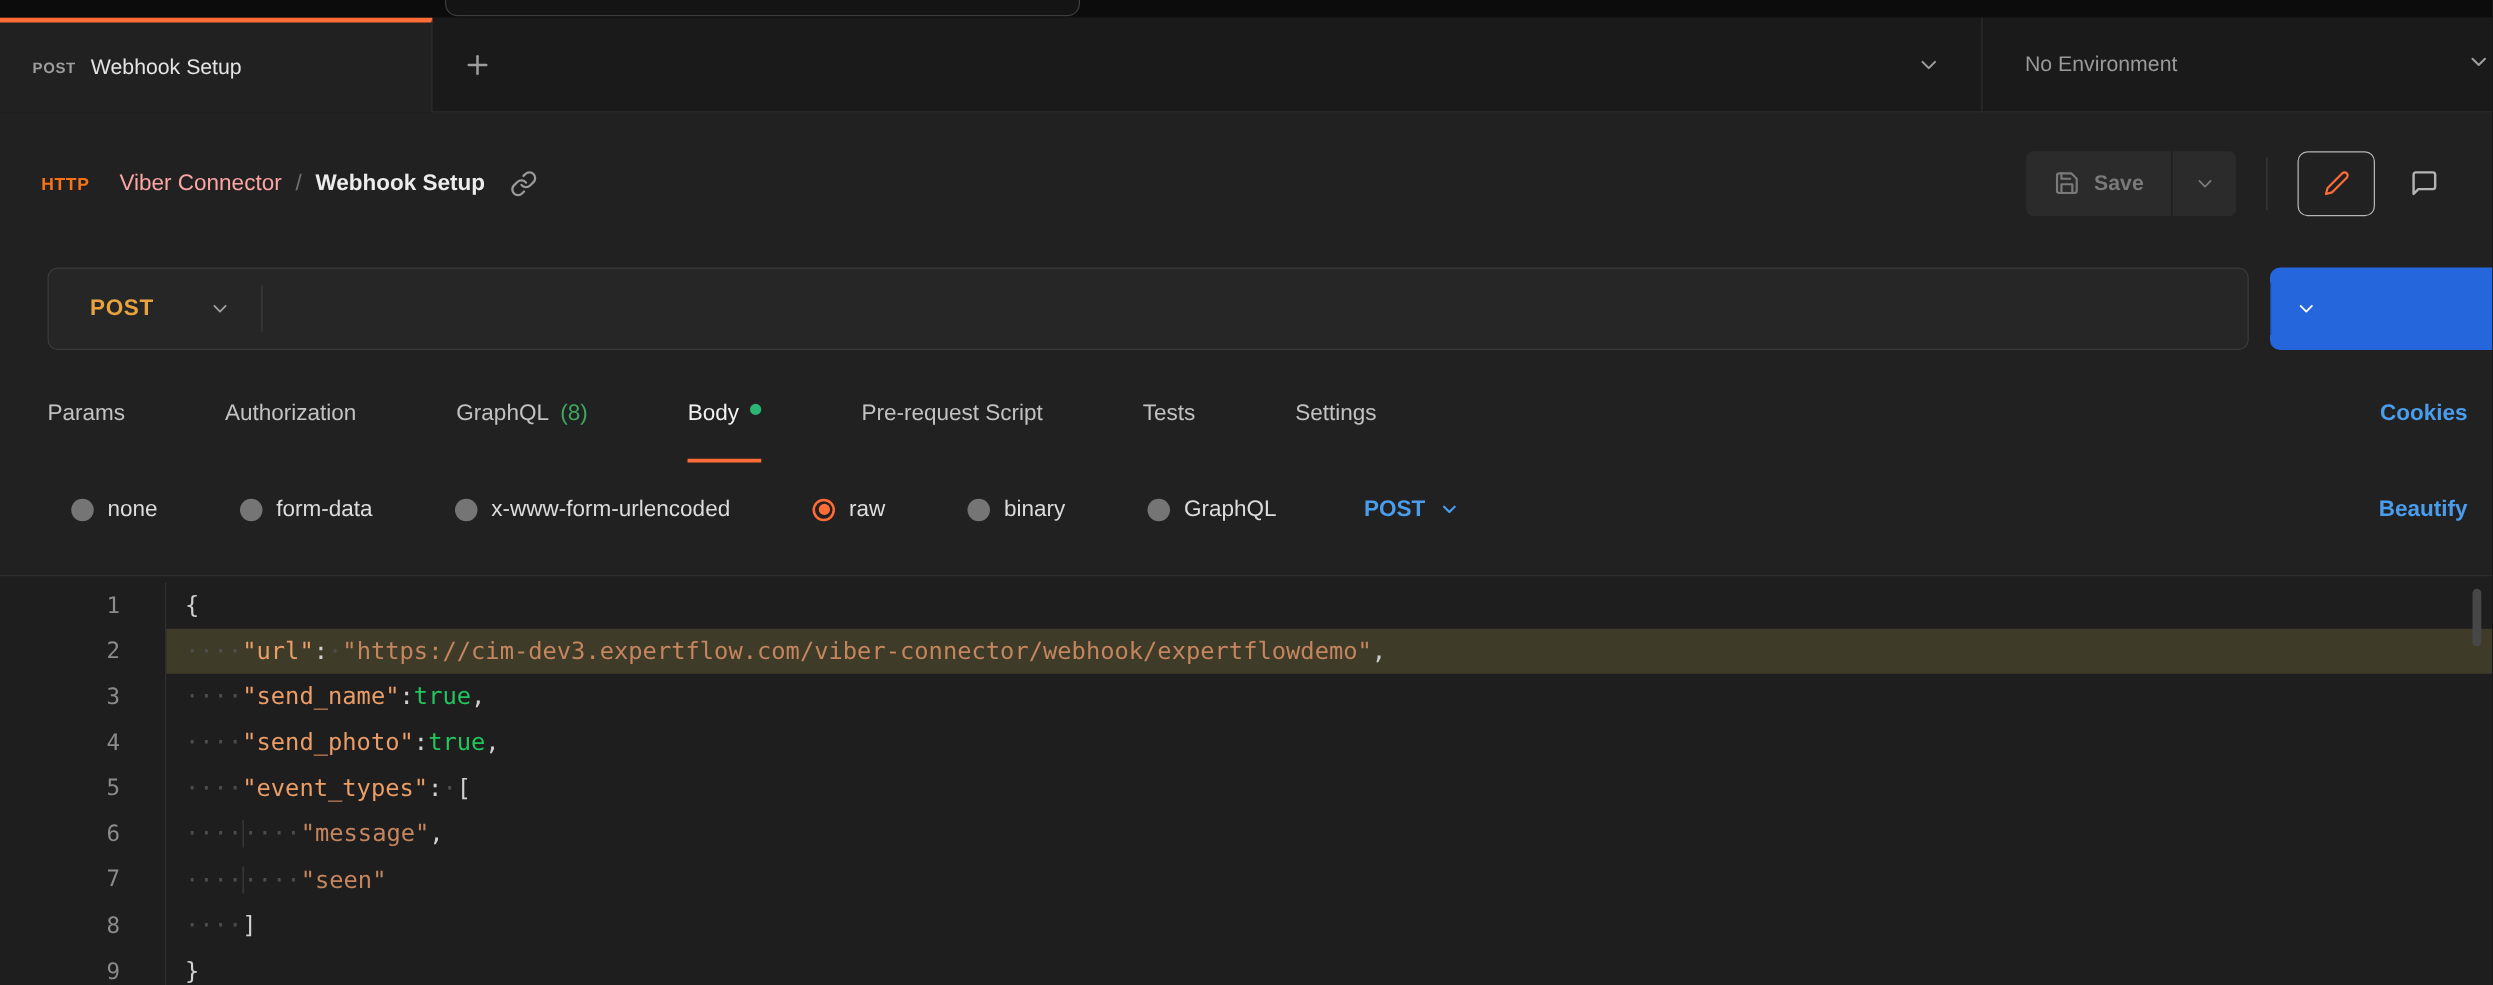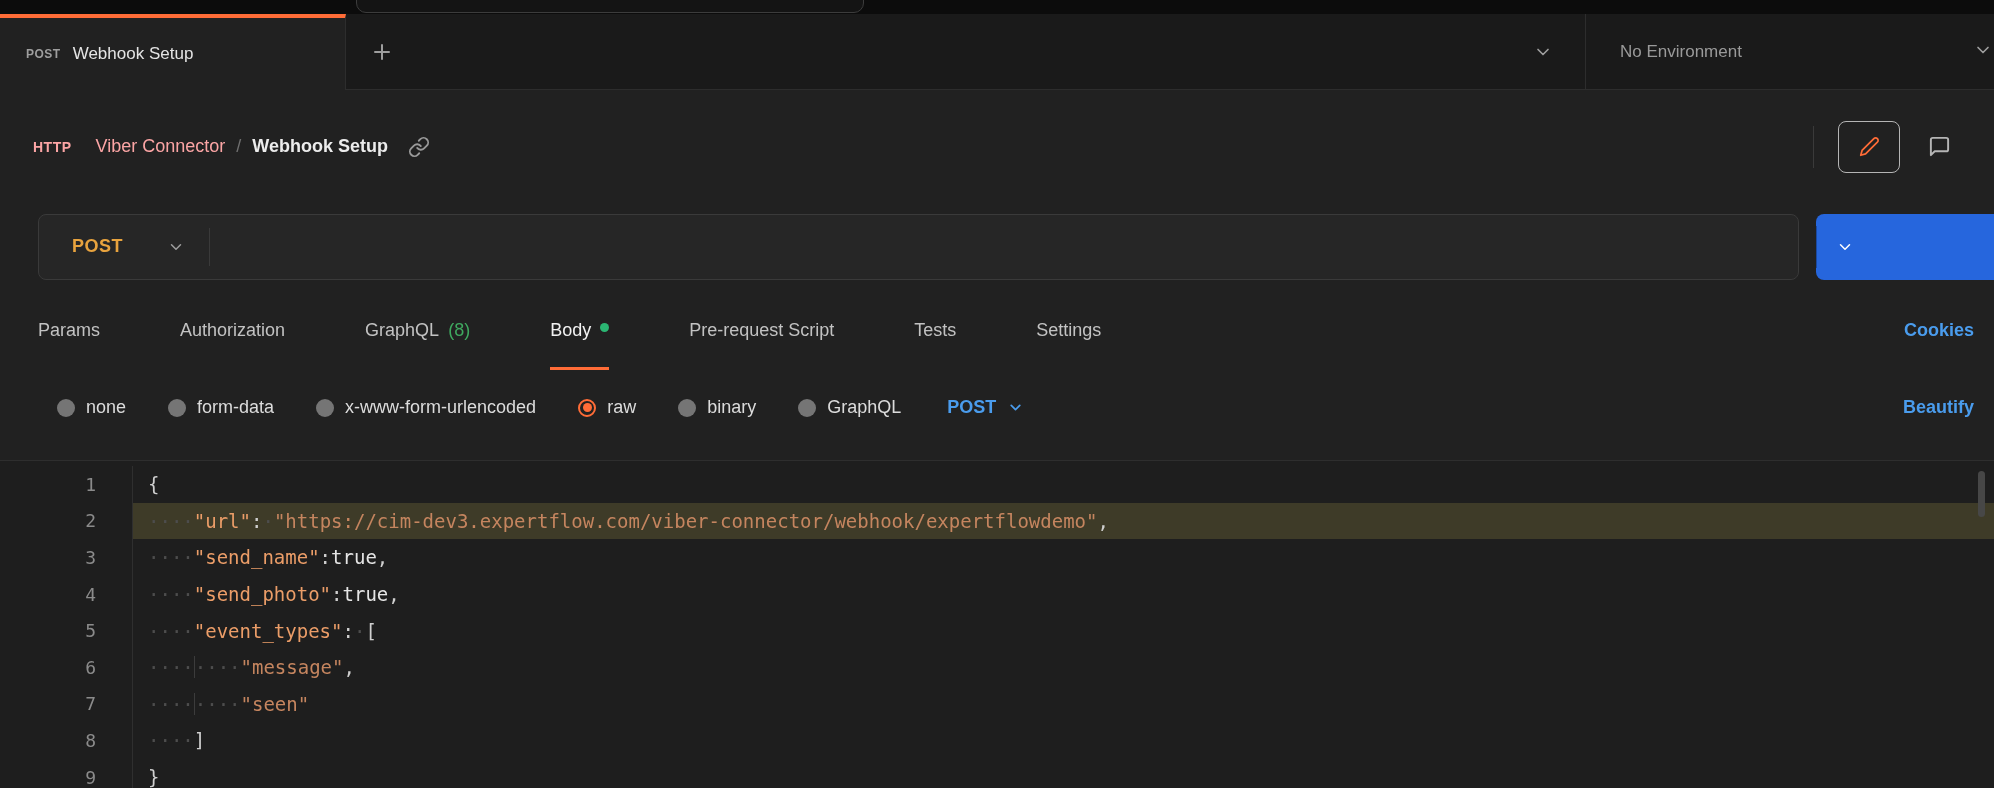--- a/index.html
+++ b/index.html
@@ -31,21 +31,21 @@
   .strip-spacer { flex:1; border-bottom:1px solid #2d2d2d; }
   .tab-overflow { width:84px; display:flex; align-items:center; justify-content:center;
     border-bottom:1px solid #2d2d2d; cursor:pointer; }
   .env-area { width:409px; border-left:1px solid #2d2d2d; border-bottom:1px solid #2d2d2d;
     display:flex; align-items:center; padding-left:34px; position:relative; cursor:pointer; }
   .env-label { font-size:17px; color:#9a9a9a; }
   .env-caret { position:absolute; right:1px; top:50%; transform:translateY(-50%); }
 
   
   .toolbar-row { height:113px; display:flex; align-items:center; padding:0 26px 0 33px; }
-  .http-badge { color:#fca5a5; font-weight:700; font-size:14px; letter-spacing:.5px; margin-right:24px; }
+  .http-badge { color:#f97316; font-weight:700; font-size:14px; letter-spacing:.5px; margin-right:24px; }
   .crumb-collection { font-size:18px; color:#fca5a5; cursor:pointer; }
   .crumb-sep { font-size:18px; color:#6f6f6f; margin:0 11px; }
   .crumb-name { font-size:18px; font-weight:700; color:#ececec; }
   .link-btn { margin-left:20px; display:flex; align-items:center; cursor:pointer; }
   .toolbar-right { margin-left:auto; display:flex; align-items:center; }
   .save-group { display:flex; align-items:stretch; background:#2b2b2b; border-radius:6px; height:52px; }
   .save-main { display:flex; align-items:center; gap:11px; padding:0 22px;
     font-size:17px; font-weight:600; color:#7a7a7a; cursor:pointer; }
   .save-caret { width:52px; display:flex; align-items:center; justify-content:center;
     border-left:1px solid #1d1d1d; cursor:pointer; }
@@ -75,21 +75,21 @@
   .tabs-row { height:80px; display:flex; align-items:stretch; padding-left:38px; }
   .req-tab { display:flex; align-items:center; gap:9px; font-size:18px; color:#c2c2c2;
     margin-right:80px; cursor:pointer; }
   .req-tab.active { color:#f2f2f2; border-bottom:3px solid #ff6c37; padding-top:3px; }
   .tab-count { color:#3fa85f; }
   .body-dot { width:9px; height:9px; border-radius:50%; background:#2bb673; margin-top:-5px; }
   .cookies { margin-left:auto; padding-right:20px; align-self:center; color:#4a9ced;
     font-weight:600; font-size:18px; cursor:pointer; }
 
   
-  .options-row { height:75px; display:flex; align-items:center; padding-left:57px; gap:42px; }
+  .options-row { height:75px; display:flex; align-items:center; padding-left:57px; gap:66px; }
   .mode-option { display:flex; align-items:center; gap:11px; font-size:18px; color:#dcdcdc; cursor:pointer; }
   .radio { width:18px; height:18px; border-radius:50%; background:#757575; flex:0 0 18px; }
   .mode-option.selected .radio { background:#212121; border:2.5px solid #ff6c37; position:relative; }
   .mode-option.selected .radio::after { content:""; position:absolute; inset:2.5px;
     border-radius:50%; background:#ff6c37; }
   .lang-select { display:flex; align-items:center; gap:11px; color:#4a9ced; font-weight:600;
     font-size:18px; margin-left:4px; cursor:pointer; }
   .beautify { margin-left:auto; padding-right:20px; color:#4a9ced; font-weight:600;
     font-size:18px; cursor:pointer; }
 
@@ -98,21 +98,21 @@
     height:328px; overflow:hidden; position:relative; padding-top:5px; }
   .code-line { display:flex; height:36.6px; align-items:stretch;
     font-family:"DejaVu Sans Mono", monospace; font-size:19px; cursor:text; }
   .ln { flex:0 0 133px; padding-right:36px; color:#8b8b8b; border-right:1px solid #2f2f2f;
     display:flex; align-items:center; justify-content:flex-end; font-size:18px; }
   .code-cell { flex:1; padding-left:15px; white-space:pre; display:flex; align-items:center; }
   .code-line.hl .code-cell { background:#3e3b28; }
   .tk-p { color:#cfcfcf; }
   .tk-k { color:#eb9d68; }
   .tk-s { color:#c5855f; }
-  .tk-b { color:#e5e5e5; }
+  .tk-b { color:#22c55e; }
   .tk-w { color:#4d4d4d; }
   .tk-wg { color:#4d4d4d; border-left:1px solid #3c3c3c; }
   .v-scroll { position:absolute; right:9px; top:10px; width:7px; height:46px;
     background:#474747; border-radius:4px; cursor:pointer; }
 </style>
 </head>
 <body>
 
 <div class="screen">
 
@@ -153,20 +153,35 @@
     <span class="crumb-sep">/</span>
     <span class="crumb-name">Webhook Setup</span>
     <span class="link-btn">
       <svg width="22" height="22" viewBox="0 0 24 24" fill="none" stroke="#9a9a9a" stroke-width="2" stroke-linecap="round" stroke-linejoin="round">
           <path d="M10 13a5 5 0 0 0 7.54.54l3-3a5 5 0 0 0-7.07-7.07l-1.72 1.71"></path>
           <path d="M14 11a5 5 0 0 0-7.54-.54l-3 3a5 5 0 0 0 7.07 7.07l1.71-1.71"></path>
         </svg>
     </span>
 
     <div class="toolbar-right">
+      <div class="save-group">
+        <div class="save-main">
+          <svg width="21" height="21" viewBox="0 0 24 24" fill="none" stroke="#7a7a7a" stroke-width="2" stroke-linecap="round" stroke-linejoin="round">
+              <path d="M19 21H5a2 2 0 0 1-2-2V5a2 2 0 0 1 2-2h11l5 5v11a2 2 0 0 1-2 2z"></path>
+              <polyline points="17 21 17 13 7 13 7 21"></polyline>
+              <polyline points="7 3 7 8 15 8"></polyline>
+            </svg>
+          <span>Save</span>
+        </div>
+        <div class="save-caret">
+          <svg width="18" height="18" viewBox="0 0 24 24" fill="none" stroke="#7a7a7a" stroke-width="2" stroke-linecap="round" stroke-linejoin="round">
+              <polyline points="6 9 12 15 18 9"></polyline>
+            </svg>
+        </div>
+      </div>
       <div class="toolbar-divider"></div>
       <div class="edit-btn">
         <svg width="21" height="21" viewBox="0 0 24 24" fill="none" stroke="#ff6c37" stroke-width="2" stroke-linecap="round" stroke-linejoin="round">
             <path d="M17 3a2.828 2.828 0 1 1 4 4L7.5 20.5 2 22l1.5-5.5L17 3z"></path>
           </svg>
       </div>
       <div class="comment-btn">
         <svg width="23" height="23" viewBox="0 0 24 24" fill="none" stroke="#b5b5b5" stroke-width="2" stroke-linecap="round" stroke-linejoin="round">
             <path d="M21 15a2 2 0 0 1-2 2H7l-4 4V5a2 2 0 0 1 2-2h14a2 2 0 0 1 2 2z"></path>
           </svg>

